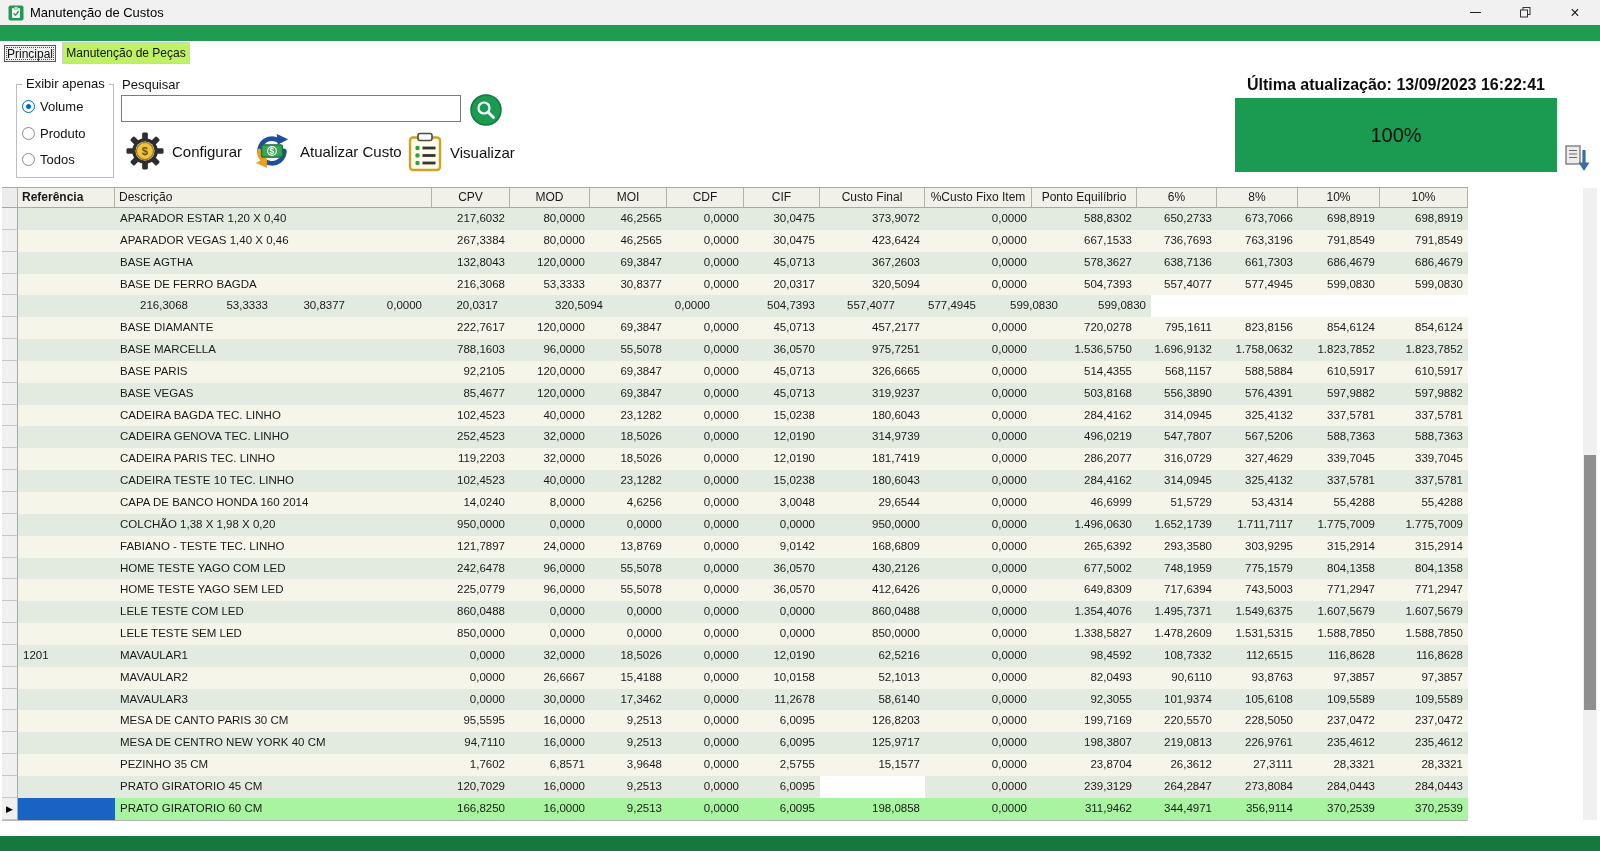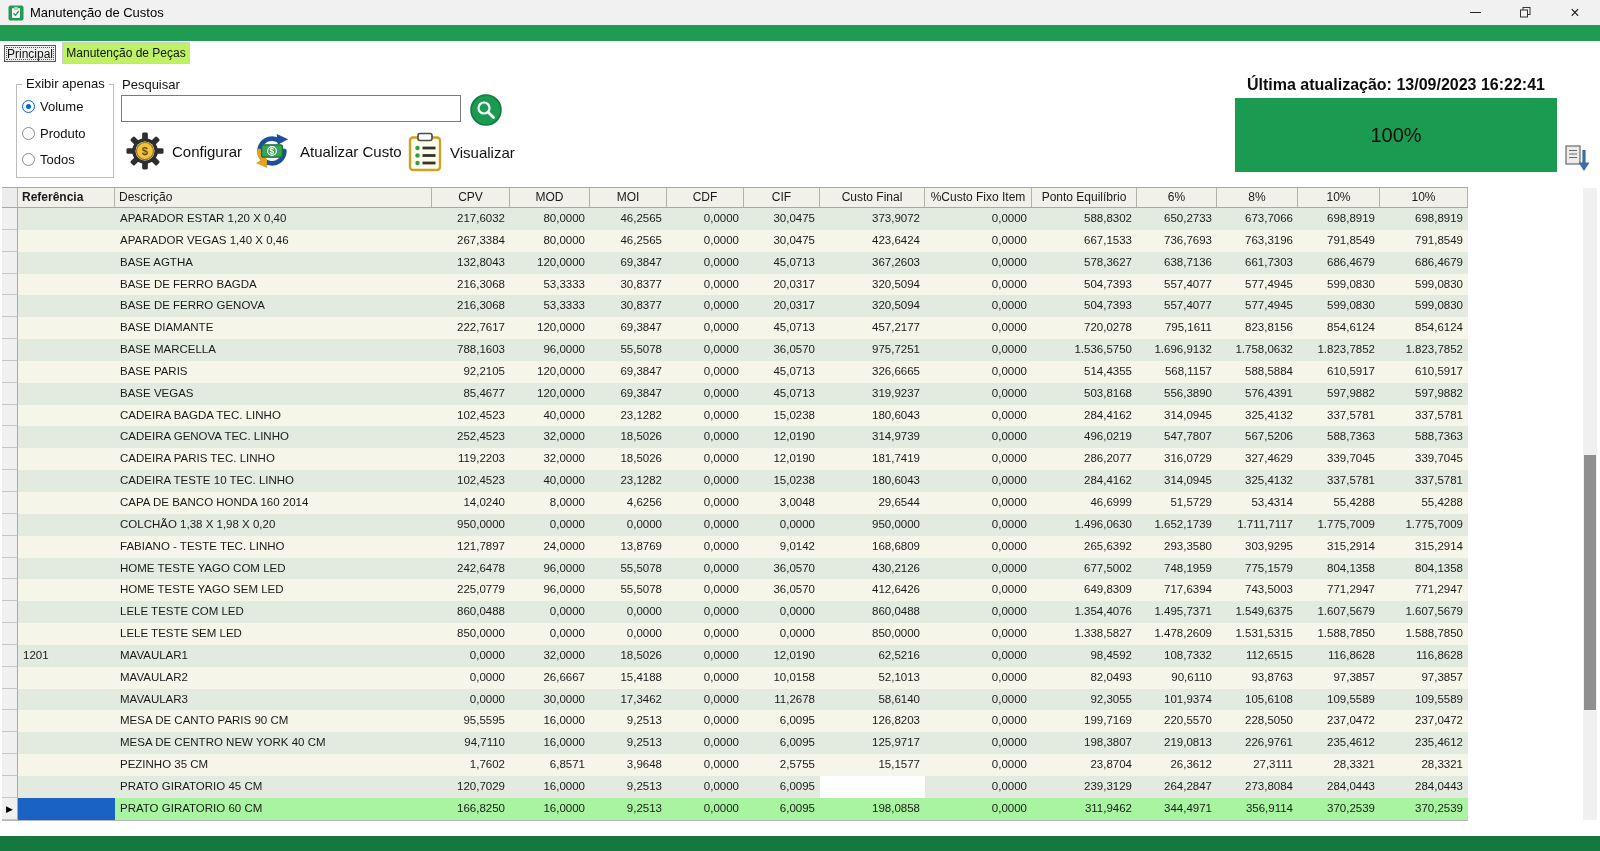--- a/index.html
+++ b/index.html
@@ -296,21 +296,20 @@
           <div class="cell ar" style="width: 107px;">0,0000</div>
           <div class="cell ar" style="width: 105px;">504,7393</div>
           <div class="cell ar" style="width: 80px;">557,4077</div>
           <div class="cell ar" style="width: 81px;">577,4945</div>
           <div class="cell ar" style="width: 82px;">599,0830</div>
           <div class="cell ar" style="width: 88px;">599,0830</div>
         </div>
         <div class="trow sage">
           <div class="cell selcol" style="width: 16px;"></div>
           <div class="cell al" style="width: 97px;"></div>
-          <div class="cell al" style="width: 317px;">BASE DE FERRO GENOVA</div>
           <div class="cell ar" style="width: 78px;">216,3068</div>
           <div class="cell ar" style="width: 80px;">53,3333</div>
           <div class="cell ar" style="width: 77px;">30,8377</div>
           <div class="cell ar" style="width: 77px;">0,0000</div>
           <div class="cell ar" style="width: 76px;">20,0317</div>
           <div class="cell ar" style="width: 105px;">320,5094</div>
           <div class="cell ar" style="width: 107px;">0,0000</div>
           <div class="cell ar" style="width: 105px;">504,7393</div>
           <div class="cell ar" style="width: 80px;">557,4077</div>
           <div class="cell ar" style="width: 81px;">577,4945</div>
@@ -619,21 +618,21 @@
           <div class="cell ar" style="width: 107px;">0,0000</div>
           <div class="cell ar" style="width: 105px;">92,3055</div>
           <div class="cell ar" style="width: 80px;">101,9374</div>
           <div class="cell ar" style="width: 81px;">105,6108</div>
           <div class="cell ar" style="width: 82px;">109,5589</div>
           <div class="cell ar" style="width: 88px;">109,5589</div>
         </div>
         <div class="trow cream">
           <div class="cell selcol" style="width: 16px;"></div>
           <div class="cell al" style="width: 97px;"></div>
-          <div class="cell al" style="width: 317px;">MESA DE CANTO PARIS 90 CM</div>
+          <div class="cell al" style="width: 317px;">MESA DE CANTO PARIS 30 CM</div>
           <div class="cell ar" style="width: 78px;">95,5595</div>
           <div class="cell ar" style="width: 80px;">16,0000</div>
           <div class="cell ar" style="width: 77px;">9,2513</div>
           <div class="cell ar" style="width: 77px;">0,0000</div>
           <div class="cell ar" style="width: 76px;">6,0095</div>
           <div class="cell ar" style="width: 105px;">126,8203</div>
           <div class="cell ar" style="width: 107px;">0,0000</div>
           <div class="cell ar" style="width: 105px;">199,7169</div>
           <div class="cell ar" style="width: 80px;">220,5570</div>
           <div class="cell ar" style="width: 81px;">228,5050</div>

